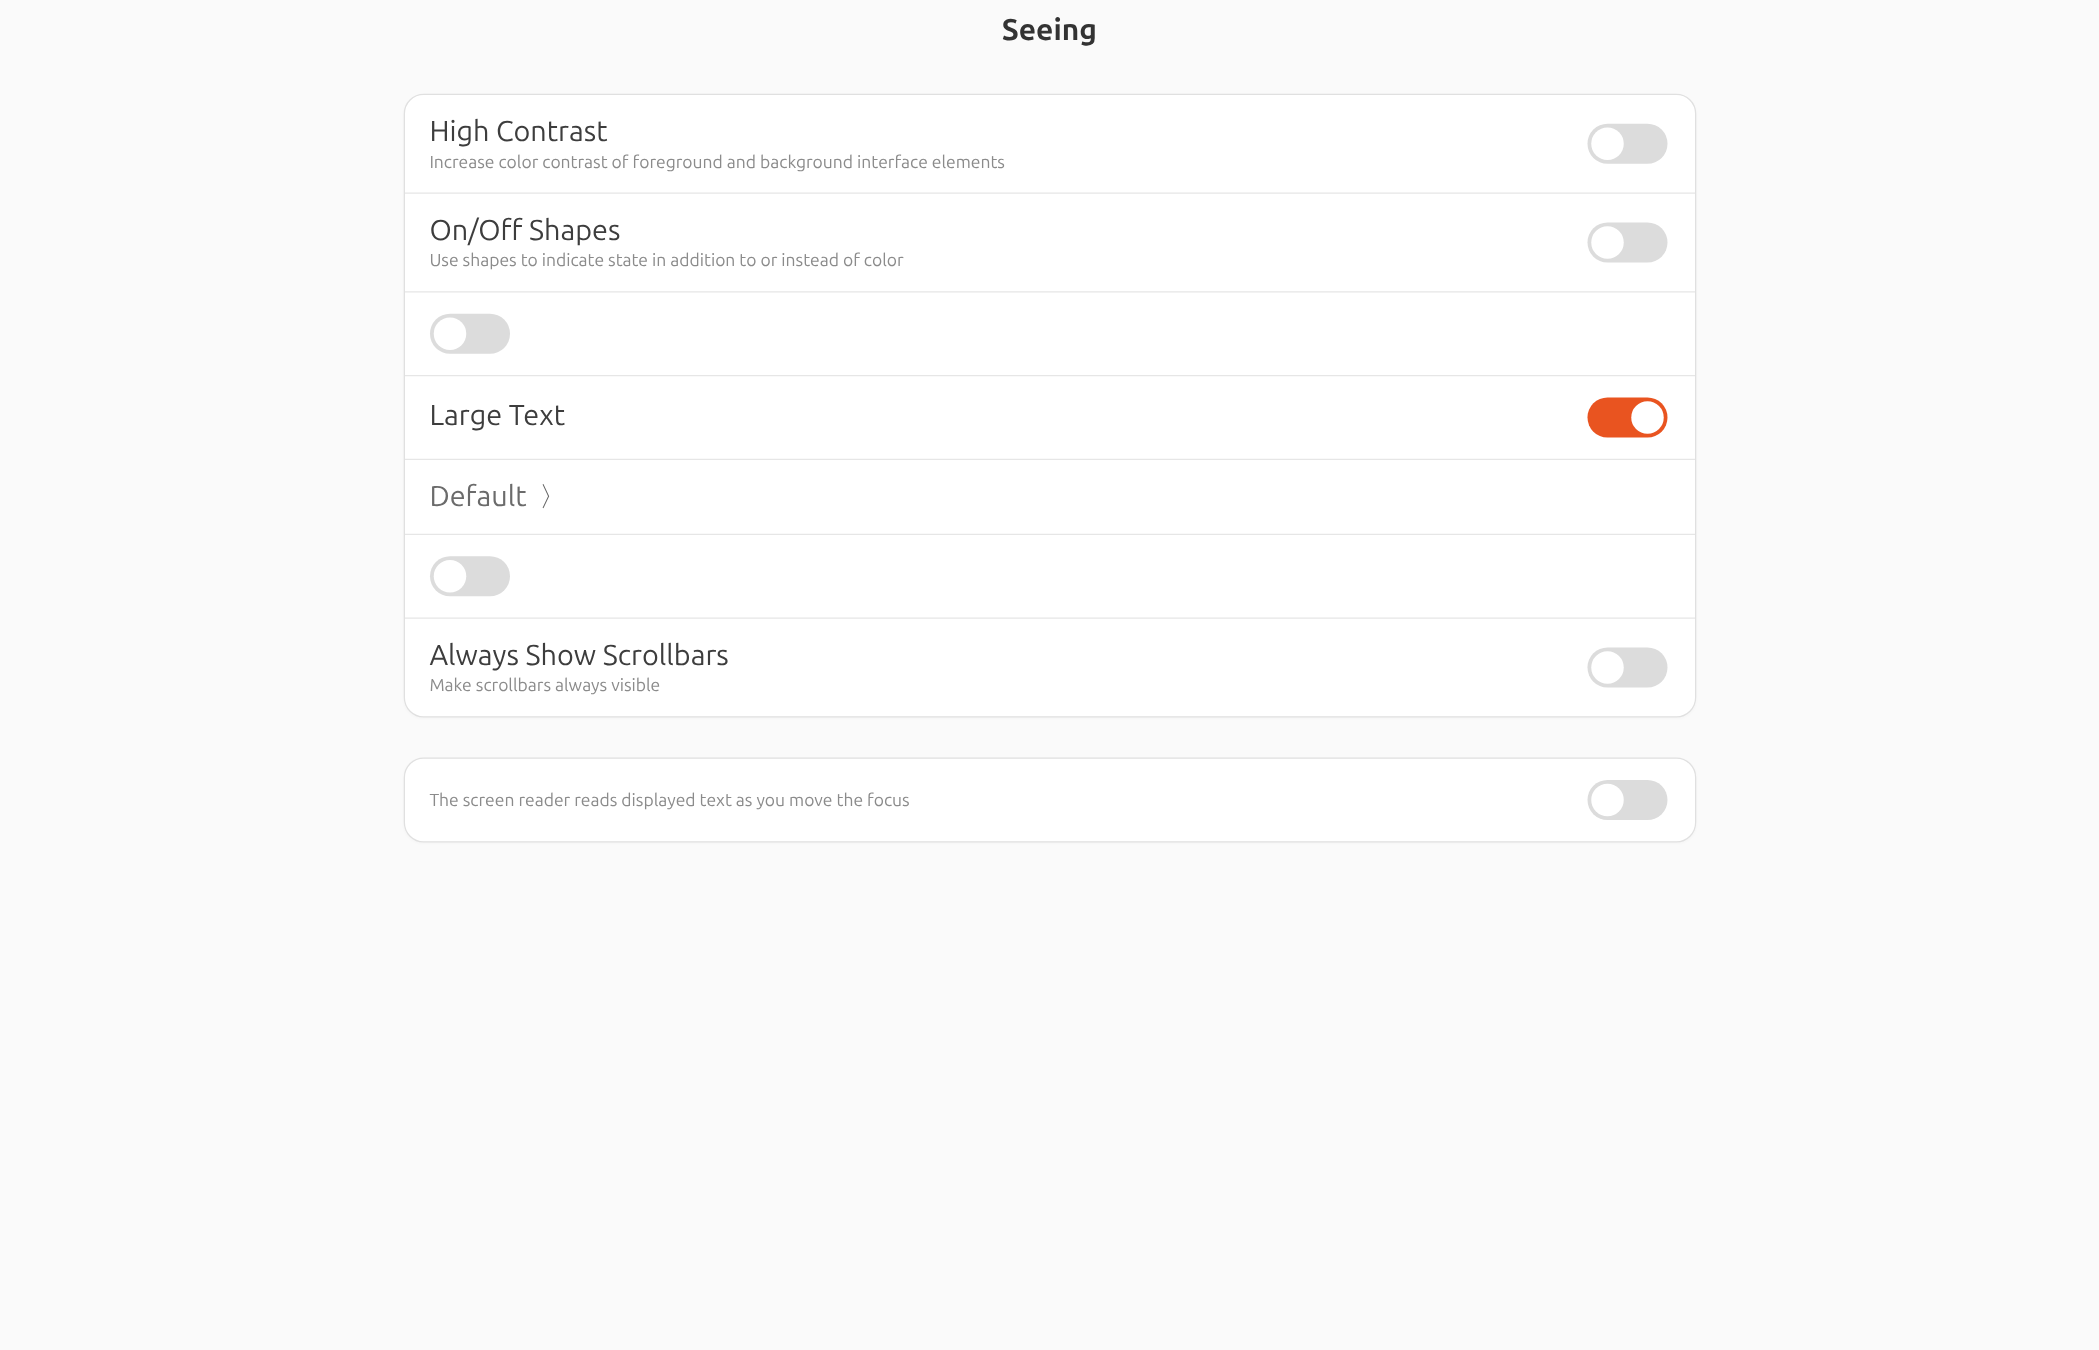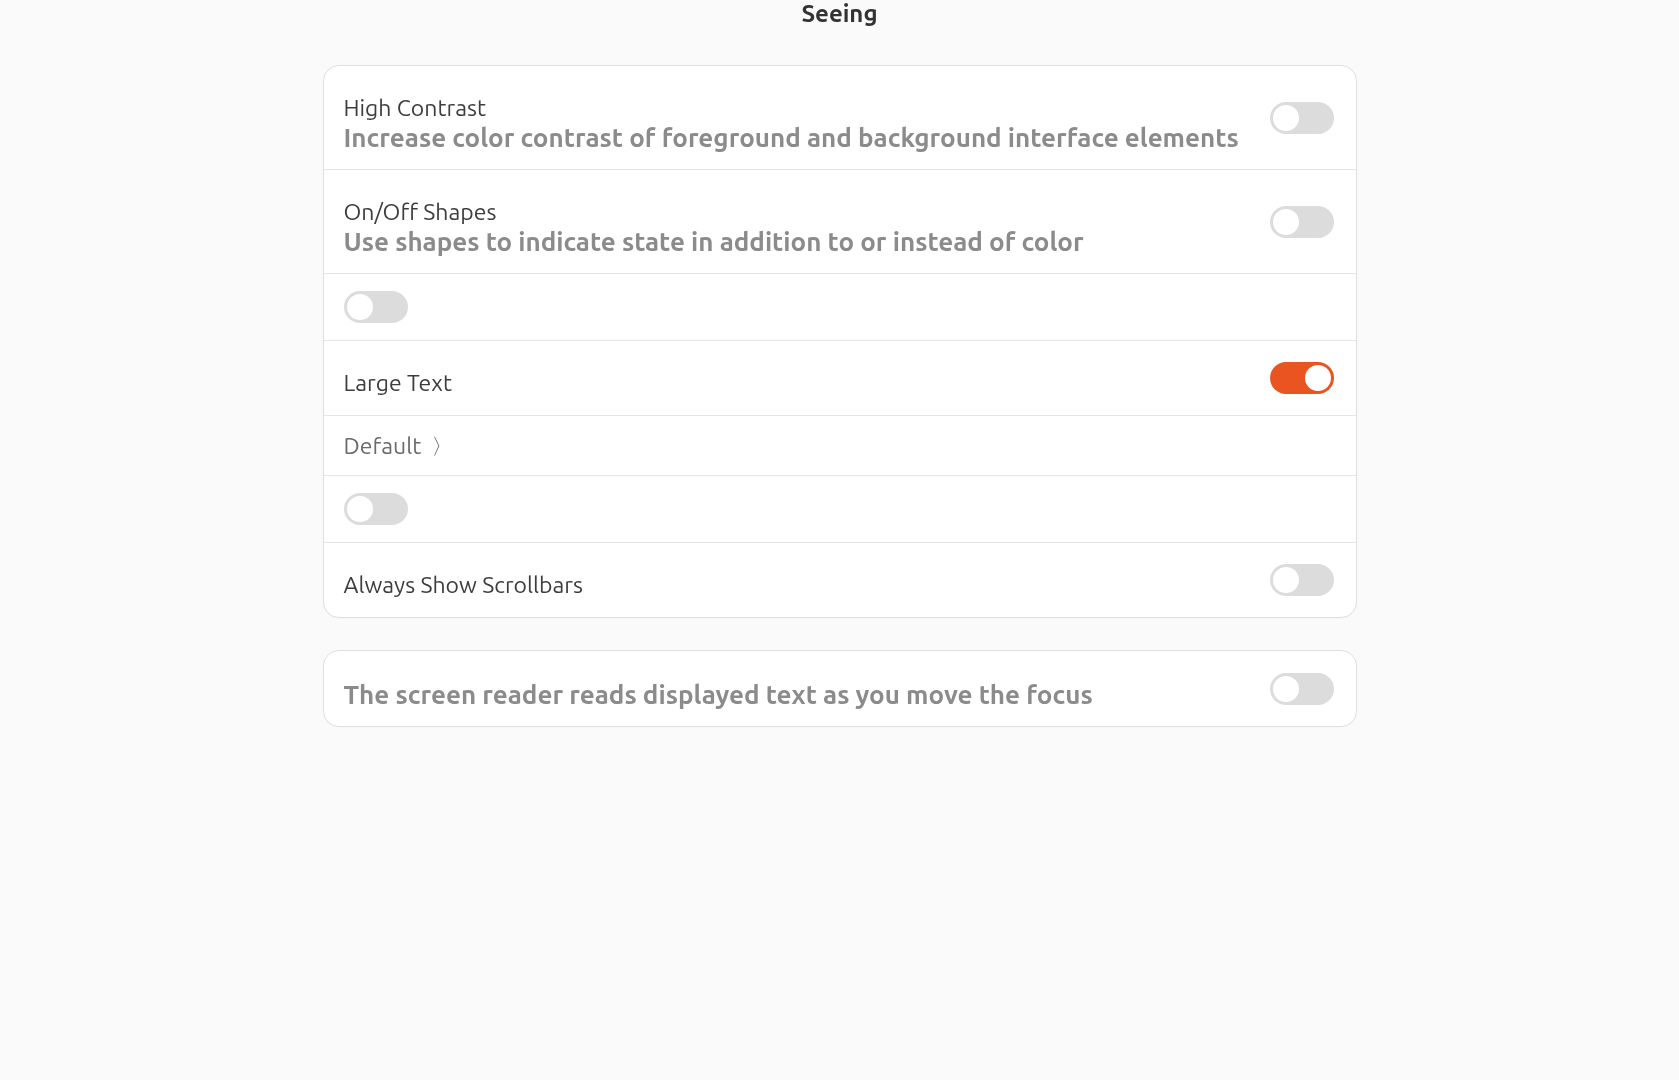--- a/index.html
+++ b/index.html
@@ -14,20 +14,21 @@
       width: 1679px;
       height: 1080px;
       overflow: hidden;
     }
     
     .page-title {
       text-align: center;
       font-size: 24px;
       font-weight: 700;
       color: #333333;
+      padding-top: 10px;
       padding-bottom: 38px;
     }
     
     .container {
       width: 1034px;
       margin: 0 auto;
     }
     
     .settings-group {
       background: #ffffff;
@@ -45,33 +46,32 @@
       padding: 17px 22px 17px 20px;
       border-bottom: 1px solid #e6e6e6;
     }
     
     .settings-row:last-child {
       border-bottom: none;
     }
     
     .row-text {
       flex: 1;
-      margin-top: 12px;
     }
     
     .row-title {
       font-size: 23px;
       font-weight: 400;
       color: #3d3d3d;
       margin-bottom: 3px;
     }
     
     .row-subtitle {
-      font-size: 26px;
-      font-weight: 700;
+      font-size: 14px;
+      font-weight: 400;
       color: #8b8b8b;
     }
     
     .toggle {
       width: 64px;
       height: 32px;
       border-radius: 16px;
       position: relative;
       cursor: pointer;
       flex-shrink: 0;
@@ -175,20 +175,21 @@
 
     <div class="settings-row">
       <div class="toggle toggle-off">
         <div class="toggle-knob"></div>
       </div>
     </div>
 
     <div class="settings-row">
       <div class="row-text">
         <div class="row-title">Always Show Scrollbars</div>
+        <div class="row-subtitle">Make scrollbars always visible</div>
       </div>
       <div class="toggle toggle-off">
         <div class="toggle-knob"></div>
       </div>
     </div>
 
   </div>
 
   <div class="settings-group">
 

